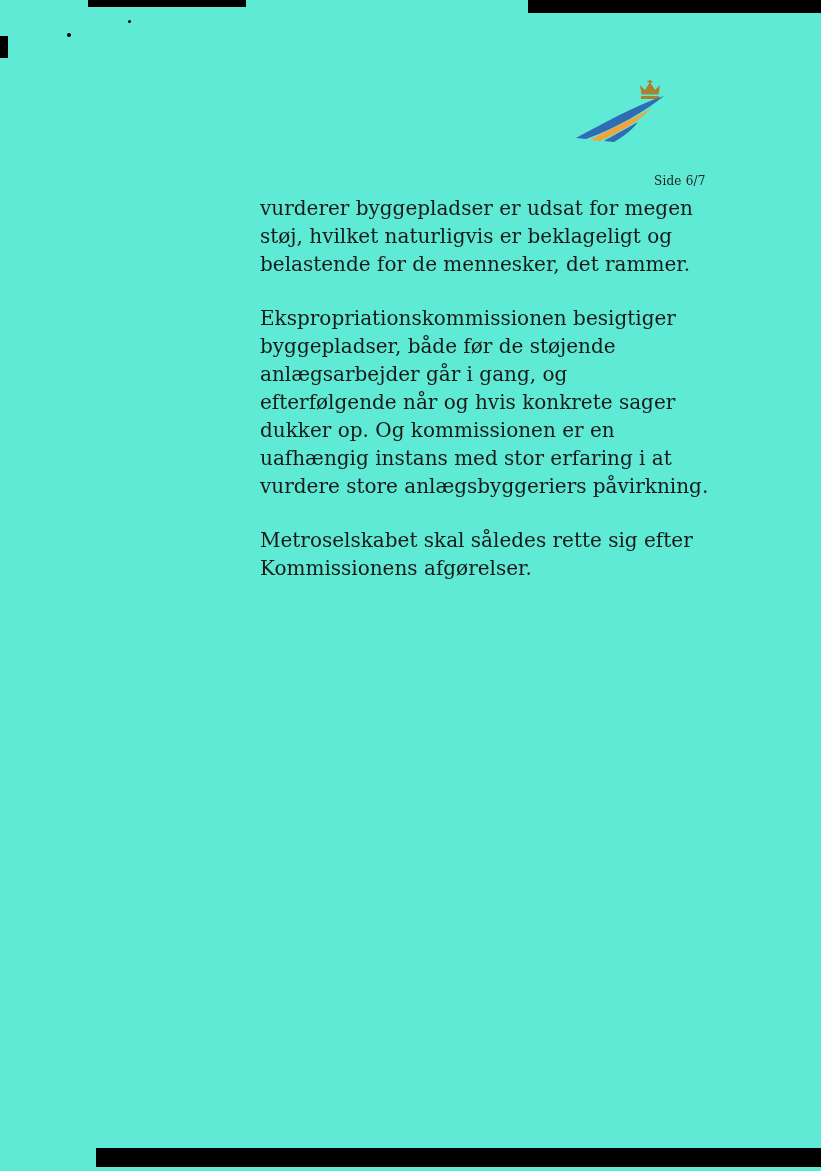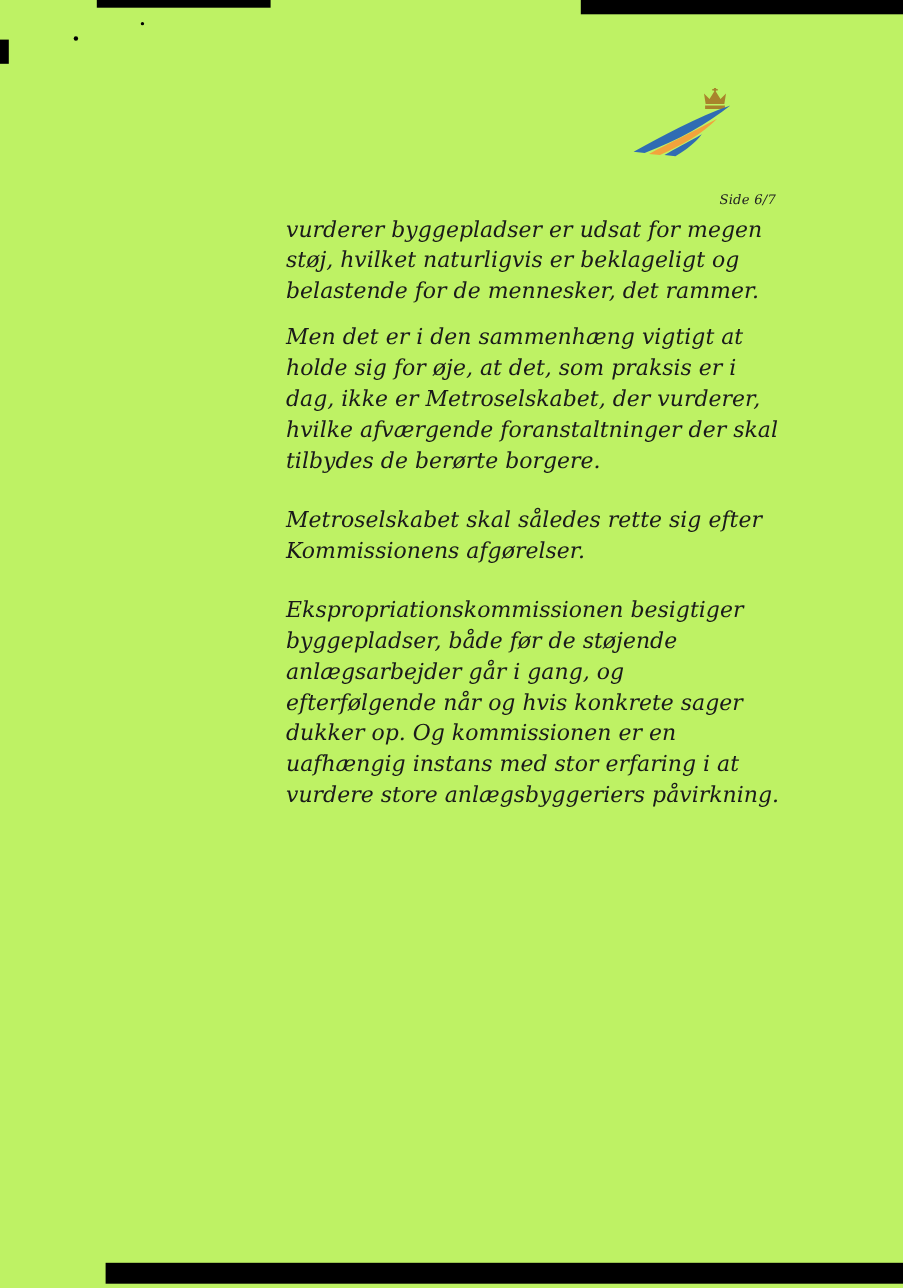--- a/index.html
+++ b/index.html
@@ -1,24 +1,23 @@
 <!DOCTYPE html>
 <html><head>
 <meta charset="utf-8">
 <style>
   html, body { margin: 0; padding: 0; background: #ffffff; }
   .page {
     position: relative;
     width: 821px;
     height: 1171px;
-    background: #bef264;
+    background: #5eead4;
     overflow: hidden;
     font-family: "DejaVu Serif", "Liberation Serif", serif;
     color: #1a1a1a;
-    font-style: italic;
   }
   
   .artifact { position: absolute; background: #000000; }
   .bar-top-left   { left: 88px;  top: 0;      width: 158px; height: 7px; }
   .bar-top-right  { left: 528px; top: 0;      width: 293px; height: 13px; }
   .edge-left-mark { left: 0;     top: 36px;   width: 8px;   height: 22px; }
   .bar-bottom     { left: 96px;  top: 1148px; width: 725px; height: 19px; }
   .speck-1 { left: 67px;  top: 33px; width: 4px; height: 4px; border-radius: 50%; }
   .speck-2 { left: 128px; top: 20px; width: 3px; height: 3px; border-radius: 50%; }
 
@@ -70,18 +69,17 @@
       <path d="M92,16 C62,26 30,44 4,58 L14,59 C44,48 72,32 92,16 Z" fill="#2f6cb3"></path>
       <path d="M80,28 C58,40 36,50 18,60 L28,61 C48,52 66,42 80,28 Z" fill="#f2a33c"></path>
       <path d="M66,42 C52,50 42,55 32,61 L42,62 C52,56 60,50 66,42 Z" fill="#2f6cb3"></path>
     </svg>
   </div>
 
   <div class="page-number">Side 6/7</div>
 
   <div class="body-text">
     <p>vurderer byggepladser er udsat for megen støj, hvilket naturligvis er beklageligt og belastende for de mennesker, det rammer.</p>
-    <p>Men det er i den sammenhæng vigtigt at holde sig for øje, at det, som praksis er i dag, ikke er Metroselskabet, der vurderer, hvilke afværgende foranstaltninger der skal tilbydes de berørte borgere.</p>
+    <p class="big-gap">Ekspropriationskommissionen besigtiger byggepladser, både før de støjende anlægsarbejder går i gang, og efterfølgende når og hvis konkrete sager dukker op. Og kommissionen er en uafhængig instans med stor erfaring i at vurdere store anlægsbyggeriers påvirkning.</p>
     <p class="big-gap">Metroselskabet skal således rette sig efter Kommissionens afgørelser.</p>
-    <p class="big-gap">Ekspropriationskommissionen besigtiger byggepladser, både før de støjende anlægsarbejder går i gang, og efterfølgende når og hvis konkrete sager dukker op. Og kommissionen er en uafhængig instans med stor erfaring i at vurdere store anlægsbyggeriers påvirkning.</p>
   </div>
 
 </div>
 
 </body></html>

